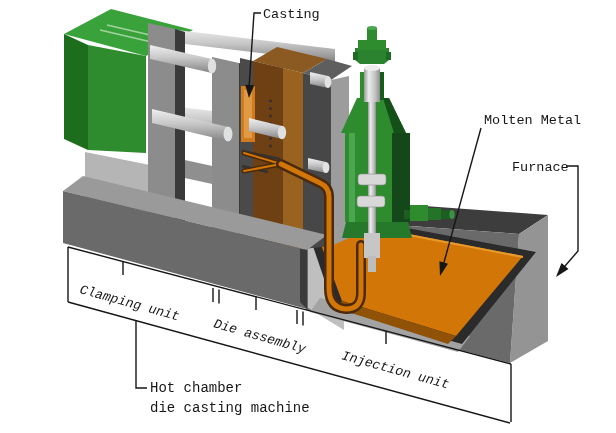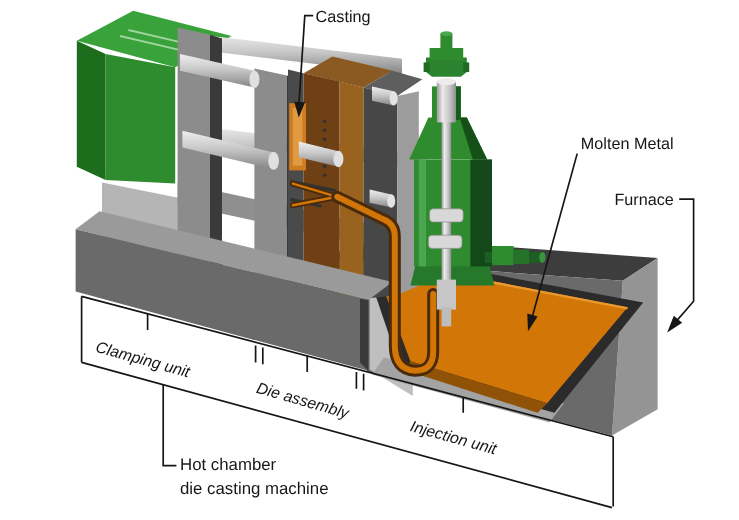--- a/index.html
+++ b/index.html
@@ -1,17 +1,17 @@
 <!DOCTYPE html>
 <html><head>
 <meta charset="utf-8">
 <style>
   html,body{margin:0;padding:0;background:#fff;}
   #stage{position:relative;width:616px;height:433px;background:#fff;overflow:hidden;
-         font-family:Liberation Sans, sans-serif;}
+         font-family:Liberation Mono, monospace;}
   svg{display:block;}
   text{fill:#161616;}
   .callout{font-size:13.5px;}
   .section-label{font-size:13.2px;font-style:italic;}
   .caption{font-size:14px;}
   .ann{stroke:#161616;stroke-width:1.4;fill:none;}
   .annf{fill:#161616;stroke:none;}
 </style>
 </head>
 <body>

